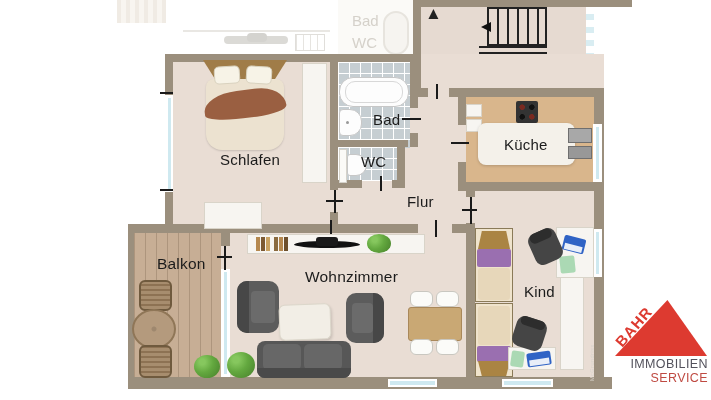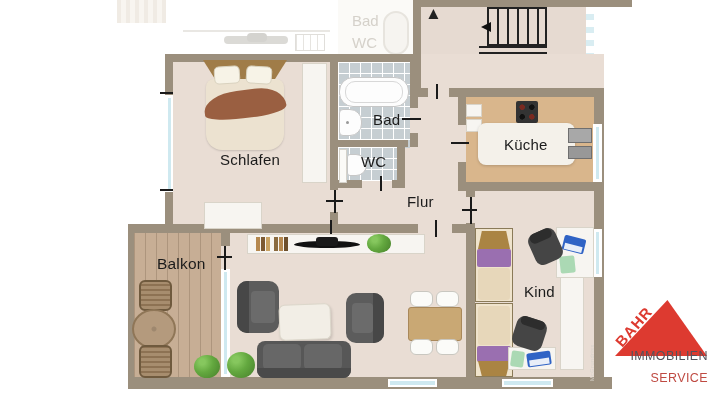--- a/index.html
+++ b/index.html
@@ -195,20 +195,21 @@
     <div style="position:absolute;left:47px;top:3px;width:38px;height:26px;background:#676767;border-radius:5px;"></div>
     <div style="position:absolute;left:0;bottom:0;width:94px;height:10px;background:#4a4a4a;border-radius:0 0 8px 8px;"></div>
   </div>
   <div class="plant" style="left:227px;top:352px;width:28px;height:26px;"></div>
 
   <div class="abs" style="left:408px;top:307px;width:54px;height:34px;background:#c9a874;border:1px solid #a9885a;border-radius:3px;box-sizing:border-box;"></div>
   <div class="dchair" style="left:410px;top:291px;width:23px;height:16px;"></div>
   <div class="dchair" style="left:436px;top:291px;width:23px;height:16px;"></div>
   <div class="dchair" style="left:410px;top:339px;width:23px;height:16px;"></div>
   <div class="dchair" style="left:436px;top:339px;width:23px;height:16px;"></div>
+  <div class="label" style="left:305px;top:268px;font-size:15.5px;">Wohnzimmer</div>
 
   <div class="abs" style="left:475px;top:228px;width:38px;height:74px;background:#efe3cc;border:1px solid #8a7a58;box-sizing:border-box;">
     <div style="position:absolute;left:2px;top:2px;width:32px;height:18px;background:#aa8443;clip-path:polygon(12% 0,88% 0,100% 100%,0 100%);"></div>
     <div style="position:absolute;left:1px;top:20px;width:34px;height:18px;background:var(--purple);border-radius:2px;"></div>
     <div style="position:absolute;left:2px;top:39px;width:32px;height:32px;background:#e7d7ba;border-radius:3px;"></div>
   </div>
   <div class="abs" style="left:475px;top:303px;width:38px;height:74px;background:#efe3cc;border:1px solid #8a7a58;box-sizing:border-box;">
     <div style="position:absolute;left:2px;top:2px;width:32px;height:39px;background:#e7d7ba;border-radius:3px;"></div>
     <div style="position:absolute;left:1px;top:42px;width:34px;height:16px;background:var(--purple);border-radius:2px;"></div>
     <div style="position:absolute;left:2px;top:57px;width:32px;height:15px;background:#aa8443;clip-path:polygon(0 0,100% 0,88% 100%,12% 100%);"></div>
@@ -240,17 +241,17 @@
   <div class="abs" style="left:132px;top:309px;width:44px;height:40px;background:#b49a7d;border:2px solid #8f7657;border-radius:50%;box-sizing:border-box;background-image:radial-gradient(circle at 50% 50%, rgba(0,0,0,.12) 2px, transparent 3px);"></div>
   <div class="wicker" style="left:139px;top:345px;width:33px;height:33px;"></div>
   <div class="plant" style="left:194px;top:355px;width:26px;height:23px;"></div>
   <div class="label" style="left:157px;top:255px;font-size:15.5px;">Balkon</div>
 
   <div class="abs" style="left:589px;top:343px;width:10px;height:38px;writing-mode:vertical-rl;transform:rotate(180deg);font-size:5.5px;color:#d8d4cc;letter-spacing:.5px;">McGrundriss</div>
 
   <div class="abs" style="left:610px;top:296px;width:101px;height:104px;">
     <div style="position:absolute;left:5px;top:4px;width:92px;height:56px;background:var(--logo-red);clip-path:polygon(57% 0,100% 100%,0 100%);"></div>
     <div style="position:absolute;left:0px;top:22px;color:var(--logo-red);font-weight:bold;font-size:15px;letter-spacing:1px;transform:rotate(-49deg);">BAHR</div>
-    <div style="position:absolute;right:3px;top:53px;color:var(--logo-text-dark);font-size:12.5px;letter-spacing:.4px;text-align:center;">IMMOBILIEN</div>
+    <div style="position:absolute;right:3px;top:61px;color:var(--logo-text-dark);font-size:12.5px;letter-spacing:.4px;text-align:center;">IMMOBILIEN</div>
     <div style="position:absolute;right:3px;top:75px;color:var(--logo-service-red);font-size:12.5px;letter-spacing:.4px;text-align:right;">SERVICE</div>
   </div>
 
 </div>
 
 </body></html>

